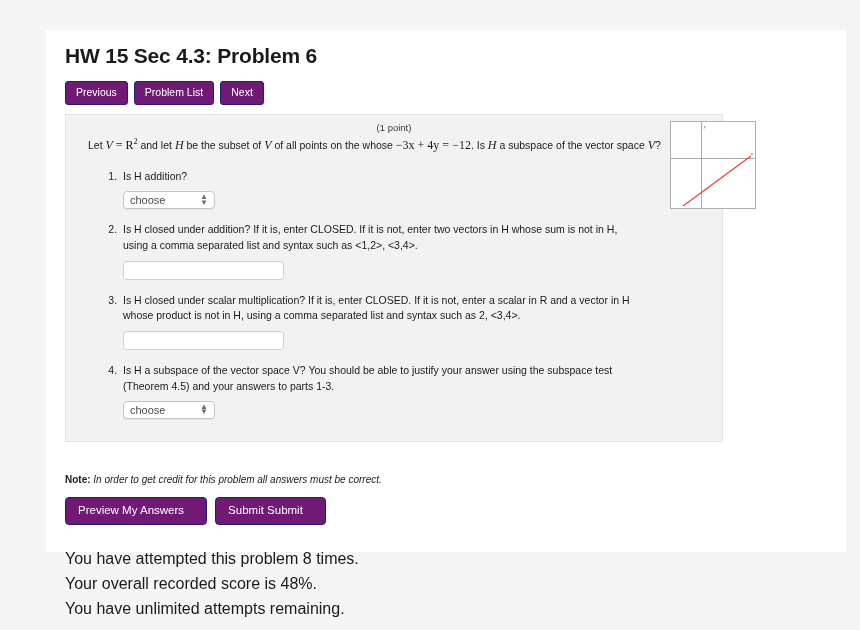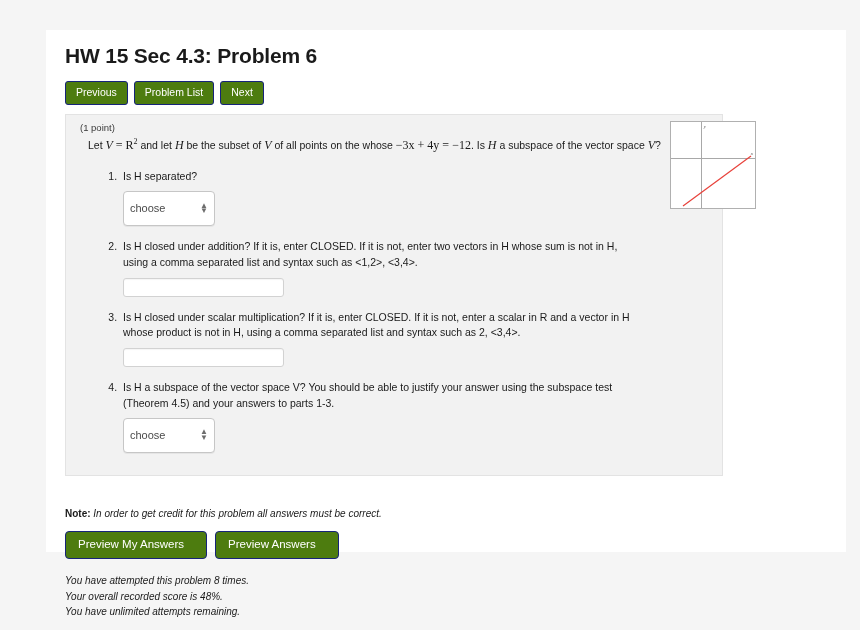--- a/index.html
+++ b/index.html
@@ -34,21 +34,21 @@
   }
 
   .nav-row {
     margin: 0 0 9px 9px;
     display: flex;
     gap: 6px;
   }
 
   .btn {
     display: inline-block;
-    background: #4d7c0f;
+    background: #701a75;
     color: #ffffff;
     border: 1px solid #16237a;
     border-radius: 3px;
     font-size: 10.5px;
     font-family: "Liberation Sans", sans-serif;
     padding: 5px 10px 6px 10px;
     cursor: pointer;
     line-height: 1;
     white-space: nowrap;
   }
@@ -65,20 +65,21 @@
     background: #f2f2f2;
     border: 1px solid #e3e3e3;
     padding: 7px 14px 14px 14px;
     box-sizing: border-box;
   }
 
   .point-label {
     font-size: 9.5px;
     color: #3a3a3a;
     margin-bottom: 3px;
+    text-align: center;
   }
 
   .stem {
     font-size: 10.5px;
     color: #1a1a1a;
     margin: 0 0 4px 8px;
     line-height: 1.45;
   }
 
   .mi { font-family: "Liberation Serif", serif; font-style: italic; font-size: 12px; }
@@ -100,21 +101,21 @@
   }
   ol.parts > li:last-child { margin-bottom: 8px; }
 
   .q-text { display: block; max-width: 510px; }
 
   .sel {
     -webkit-appearance: none;
     appearance: none;
     margin-top: 6px;
     width: 92px;
-    height: 35px;
+    height: 18px;
     background: #ffffff;
     border: 1px solid #c6c6c6;
     border-radius: 4px;
     font-size: 11px;
     font-family: "Liberation Sans", sans-serif;
     color: #4a4a4a;
     padding: 0 10px 0 6px;
     line-height: 17px;
     box-shadow: 0 1px 0 rgba(0,0,0,0.05);
     cursor: pointer;
@@ -184,25 +185,24 @@
   .note b { font-weight: bold; }
   .note i { font-style: italic; }
 
   .answer-btn-row {
     margin: 12px 0 0 9px;
     display: flex;
     gap: 8px;
   }
 
   .status-lines {
-    margin: 14px 0 0 9px;
-    font-size: 10px;
+    margin: 22px 0 0 9px;
+    font-size: 16px;
     color: #1a1a1a;
     line-height: 1.55;
-    font-style: italic;
   }
 
   .email-row { margin: 24px 0 0 9px; }
 </style>
 </head>
 <body>
 
 <div class="page-card">
   <div class="inner">
 
@@ -230,21 +230,21 @@
         <span>of all points on the whose</span>
         <span class="mn">−3x + 4y = −12</span><span>.</span>
         <span>Is</span>
         <span class="mi">H</span>
         <span>a subspace of the vector space</span>
         <span class="mi">V</span><span>?</span>
       </div>
 
       <ol class="parts">
         <li>
-          <span class="q-text">Is H separated?</span>
+          <span class="q-text">Is H addition?</span>
           <span class="sel-wrap">
             <select class="sel">
               <option>choose</option>
             </select>
             <span class="sel-arrows">▲<br>▼</span>
           </span>
         </li>
 
         <li>
           <span class="q-text">Is H closed under addition? If it is, enter CLOSED. If it is not, enter two vectors in H whose sum is not in H, using a comma separated list and syntax such as &lt;1,2&gt;, &lt;3,4&gt;.</span>
@@ -281,21 +281,21 @@
 
     </div>
 
     <div class="note">
       <b>Note:</b>
       <i>In order to get credit for this problem all answers must be correct.</i>
     </div>
 
     <div class="answer-btn-row">
       <button class="btn btn-lg">Preview My Answers</button>
-      <button class="btn btn-lg">Preview Answers</button>
+      <button class="btn btn-lg">Submit Submit</button>
     </div>
 
     <div class="status-lines">
       <div>You have attempted this problem 8 times.</div>
       <div>Your overall recorded score is 48%.</div>
       <div>You have unlimited attempts remaining.</div>
     </div>
 
     <div class="email-row">
       <button class="btn btn-lg">Email instructor</button>

